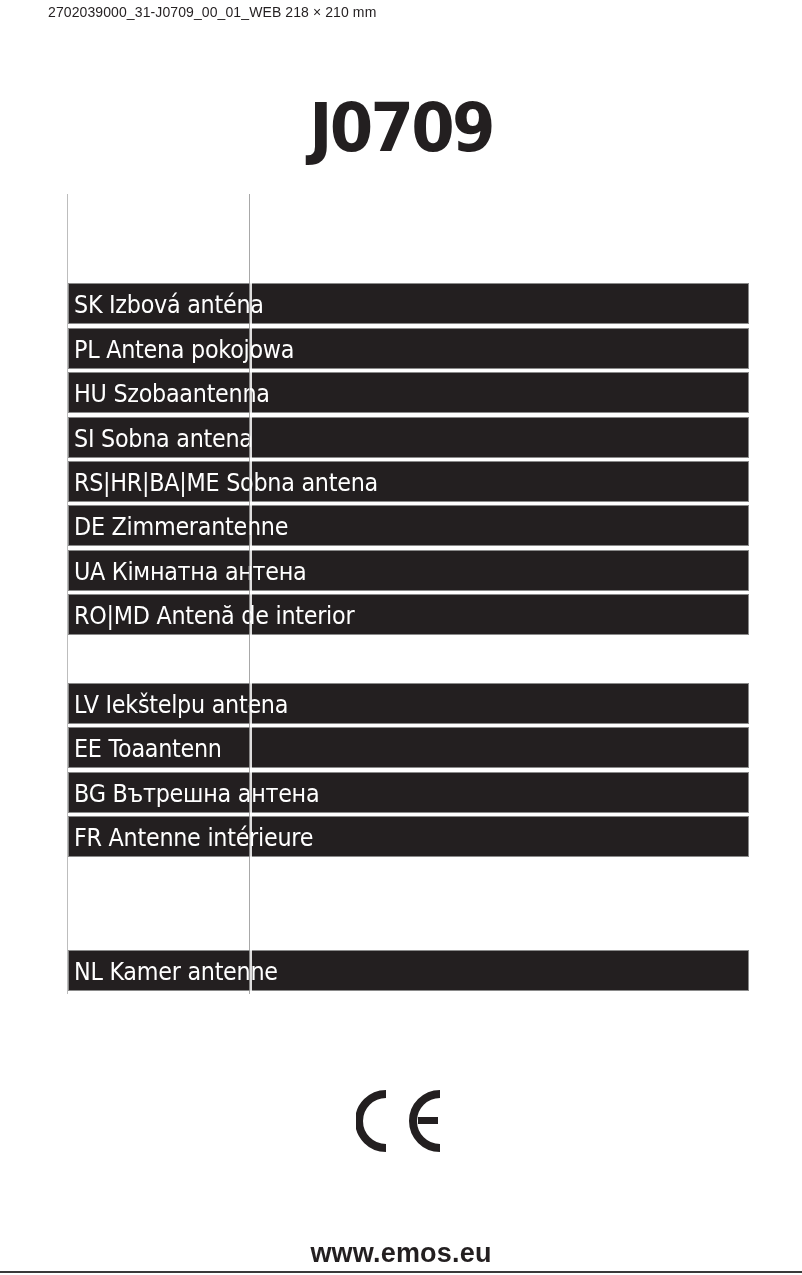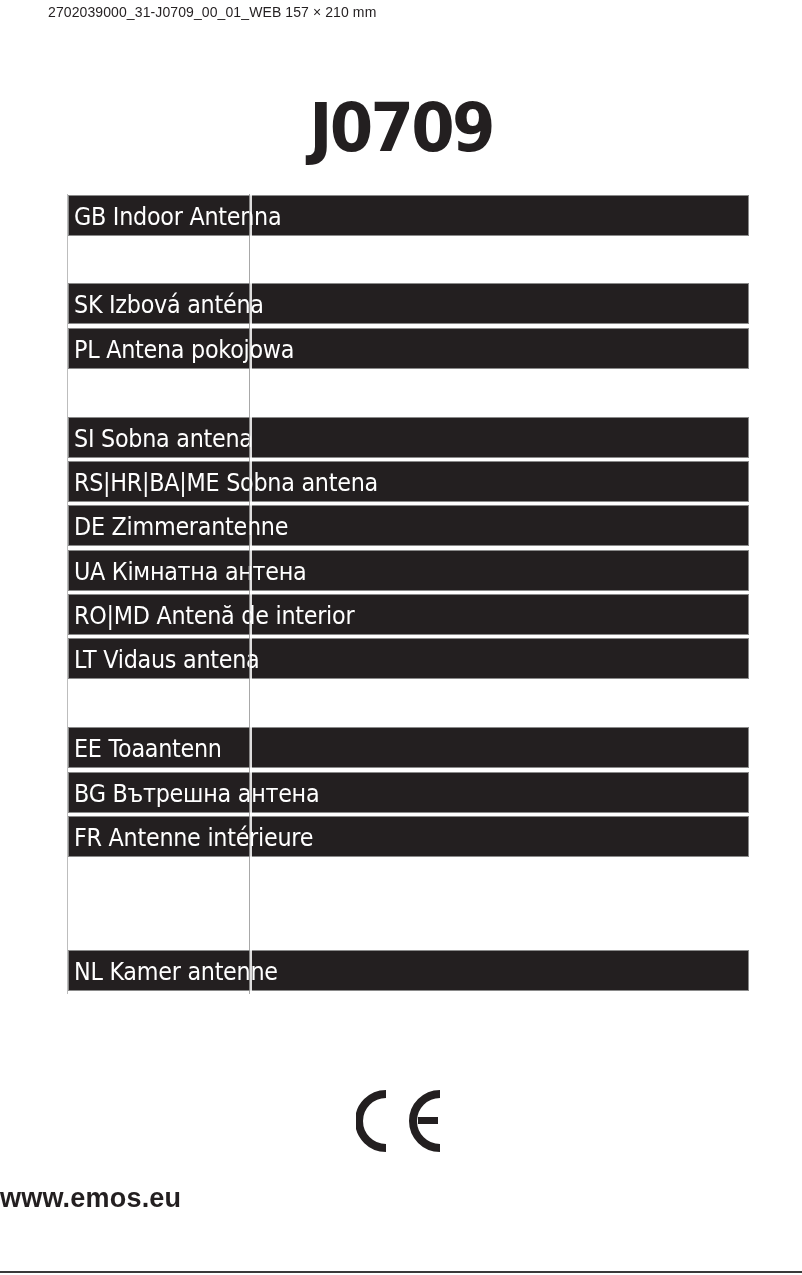--- a/index.html
+++ b/index.html
@@ -87,71 +87,71 @@
       position: absolute;
       left: 356px;
       top: 1090px;
       width: 90px;
       height: 62px;
     }
     .website {
       position: absolute;
       left: 0;
       width: 802px;
-      top: 1183px;
-      text-align: left;
+      top: 1238px;
+      text-align: center;
       font-family: "Liberation Sans", sans-serif;
       font-weight: bold;
       font-size: 27px;
       color: #231f20;
       letter-spacing: 0.2px;
     }
     .bottom-rule {
       position: absolute;
       left: 0;
       top: 1271px;
       width: 802px;
       height: 2px;
       background: #3a3a3a;
     }
   </style>
 </head>
 <body>
 
-<div class="file-header">2702039000_31-J0709_00_01_WEB  157 × 210 mm</div>
+<div class="file-header">2702039000_31-J0709_00_01_WEB  218 × 210 mm</div>
 
 <div class="model-title">J0709</div>
 
 <div class="lang-table">
-  <div class="lang-row" style="top:1px">
-      <span class="lang-text">GB Indoor Antenna</span>
-    </div>
   <div class="lang-row" style="top:89px">
       <span class="lang-text">SK Izbová anténa</span>
     </div>
   <div class="lang-row" style="top:134px">
       <span class="lang-text">PL Antena pokojowa</span>
+    </div>
+  <div class="lang-row" style="top:178px">
+      <span class="lang-text">HU Szobaantenna</span>
     </div>
   <div class="lang-row" style="top:223px">
       <span class="lang-text">SI Sobna antena</span>
     </div>
   <div class="lang-row" style="top:267px">
       <span class="lang-text">RS|HR|BA|ME Sobna antena</span>
     </div>
   <div class="lang-row" style="top:311px">
       <span class="lang-text">DE Zimmerantenne</span>
     </div>
   <div class="lang-row" style="top:356px">
       <span class="lang-text">UA Кімнатна антена</span>
     </div>
   <div class="lang-row" style="top:400px">
       <span class="lang-text">RO|MD Antenă de interior</span>
     </div>
-  <div class="lang-row" style="top:444px">
-      <span class="lang-text">LT Vidaus antena</span>
+  <div class="lang-row" style="top:489px">
+      <span class="lang-text">LV Iekštelpu antena</span>
     </div>
   <div class="lang-row" style="top:533px">
       <span class="lang-text">EE Toaantenn</span>
     </div>
   <div class="lang-row" style="top:578px">
       <span class="lang-text">BG Вътрешна антена</span>
     </div>
   <div class="lang-row" style="top:622px">
       <span class="lang-text">FR Antenne intérieure</span>
     </div>

